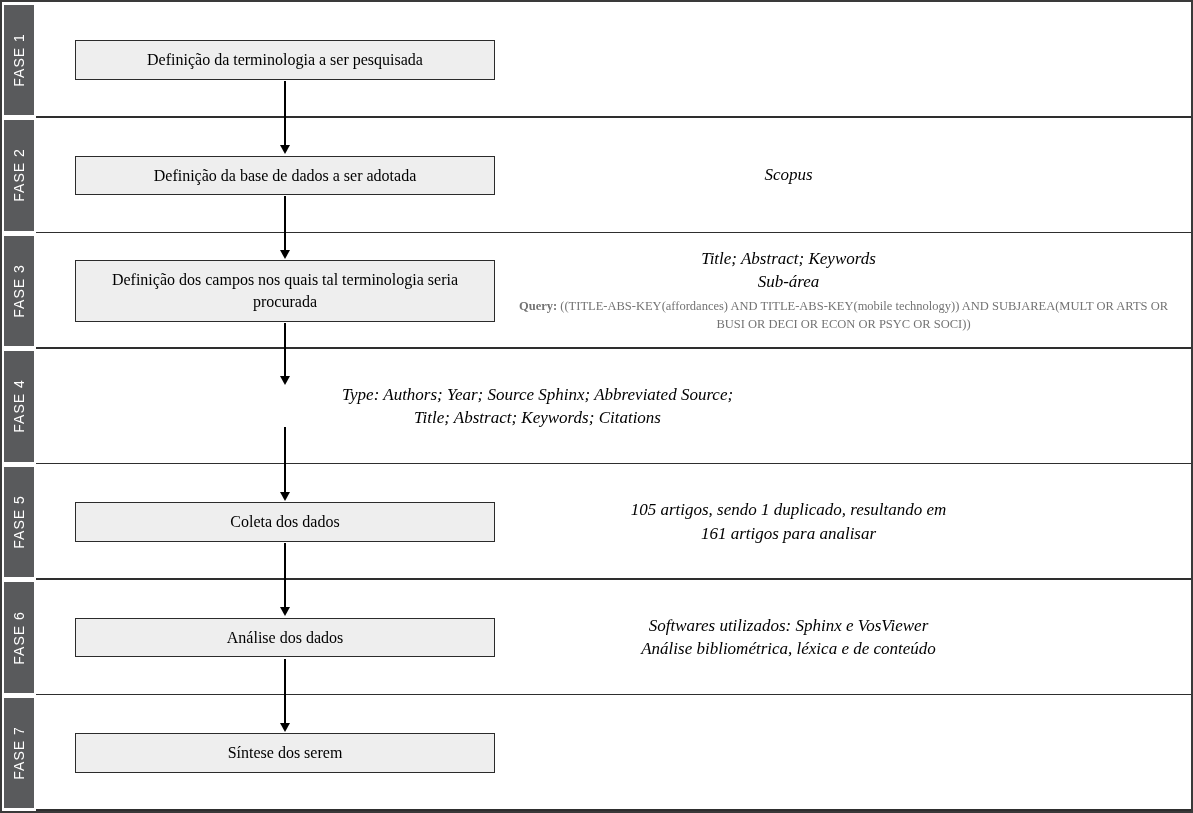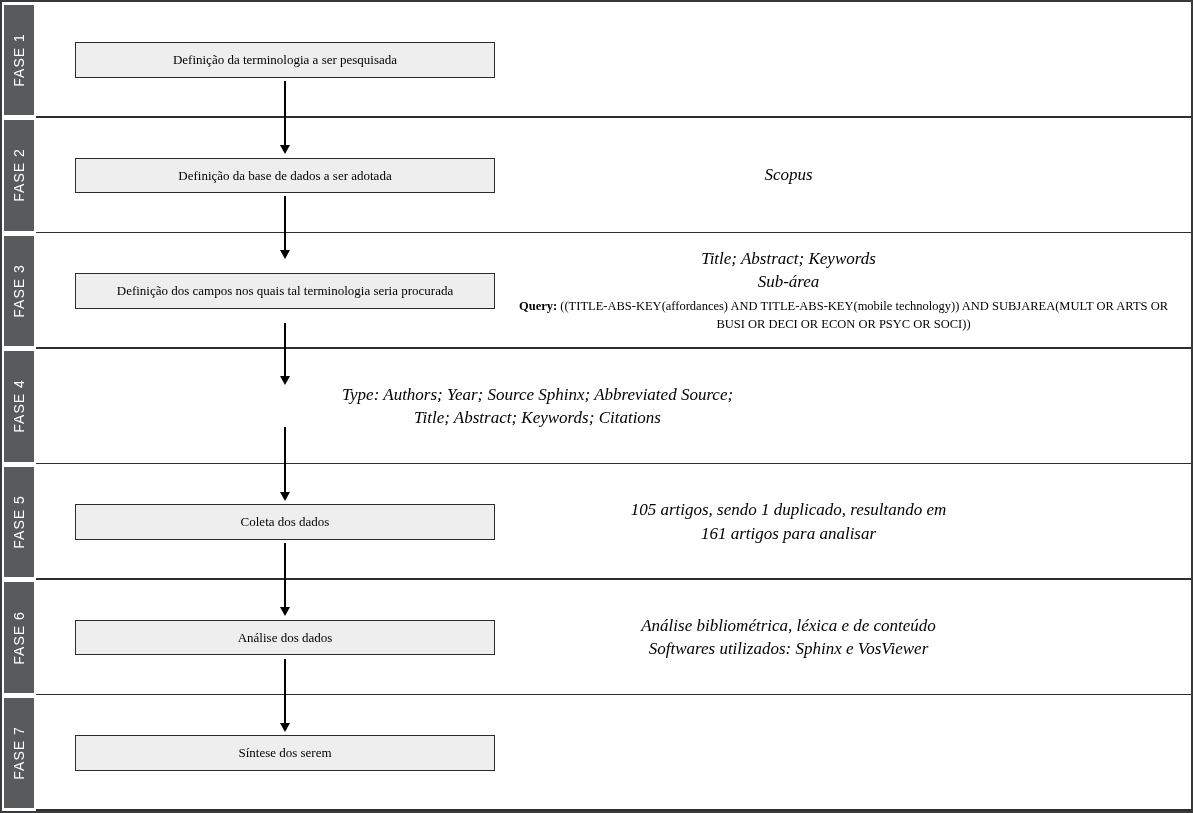--- a/index.html
+++ b/index.html
@@ -44,21 +44,21 @@
     width:502px;flex:0 0 auto;
     display:flex;align-items:center;justify-content:center;
   }
   .pbox{
     box-sizing:border-box;
     width:420px;
     background:#eeeeee;
     border:1.5px solid #2b2b2b;
     padding:8px 14px;
     text-align:center;
-    font-size:13px;
+    font-size:16px;
     line-height:1.35;
     color:#000;
   }
   .note-col{
     flex:1 1 auto;
     padding-right:150px;
     display:flex;flex-direction:column;
     align-items:center;justify-content:center;
     text-align:center;
     gap:1px;
@@ -67,21 +67,21 @@
     font-style:italic;
     font-size:17px;
     line-height:1.32;
     color:#000;
   }
   .query{
     font-style:normal;
     font-size:12.5px;
     line-height:1.5;
     margin:2px -135px 0 -25px;
-    color:#000000;
+    color:#737373;
   }
   .query b{font-weight:bold;}
   .arrow{
     position:absolute;
     left:278px;width:10px;
   }
   .arrow .shaft{width:2px;background:#000;margin:0 auto;height:calc(100% - 9px);}
   .arrow .head{
     width:0;height:0;margin:0 auto;
     border-left:5px solid transparent;
@@ -169,22 +169,22 @@
   <div class="row">
     <div class="strip">
       <span class="strip-text">FASE 6</span>
     </div>
     <div class="box-col">
       <div class="pbox">
         <span>Análise dos dados</span>
       </div>
     </div>
     <div class="note-col">
+      <div class="note">Softwares utilizados: Sphinx e VosViewer</div>
       <div class="note">Análise bibliométrica, léxica e de conteúdo</div>
-      <div class="note">Softwares utilizados: Sphinx e VosViewer</div>
     </div>
   </div>
 
   <div class="row">
     <div class="strip">
       <span class="strip-text">FASE 7</span>
     </div>
     <div class="box-col">
       <div class="pbox">
         <span>Síntese dos serem</span>

